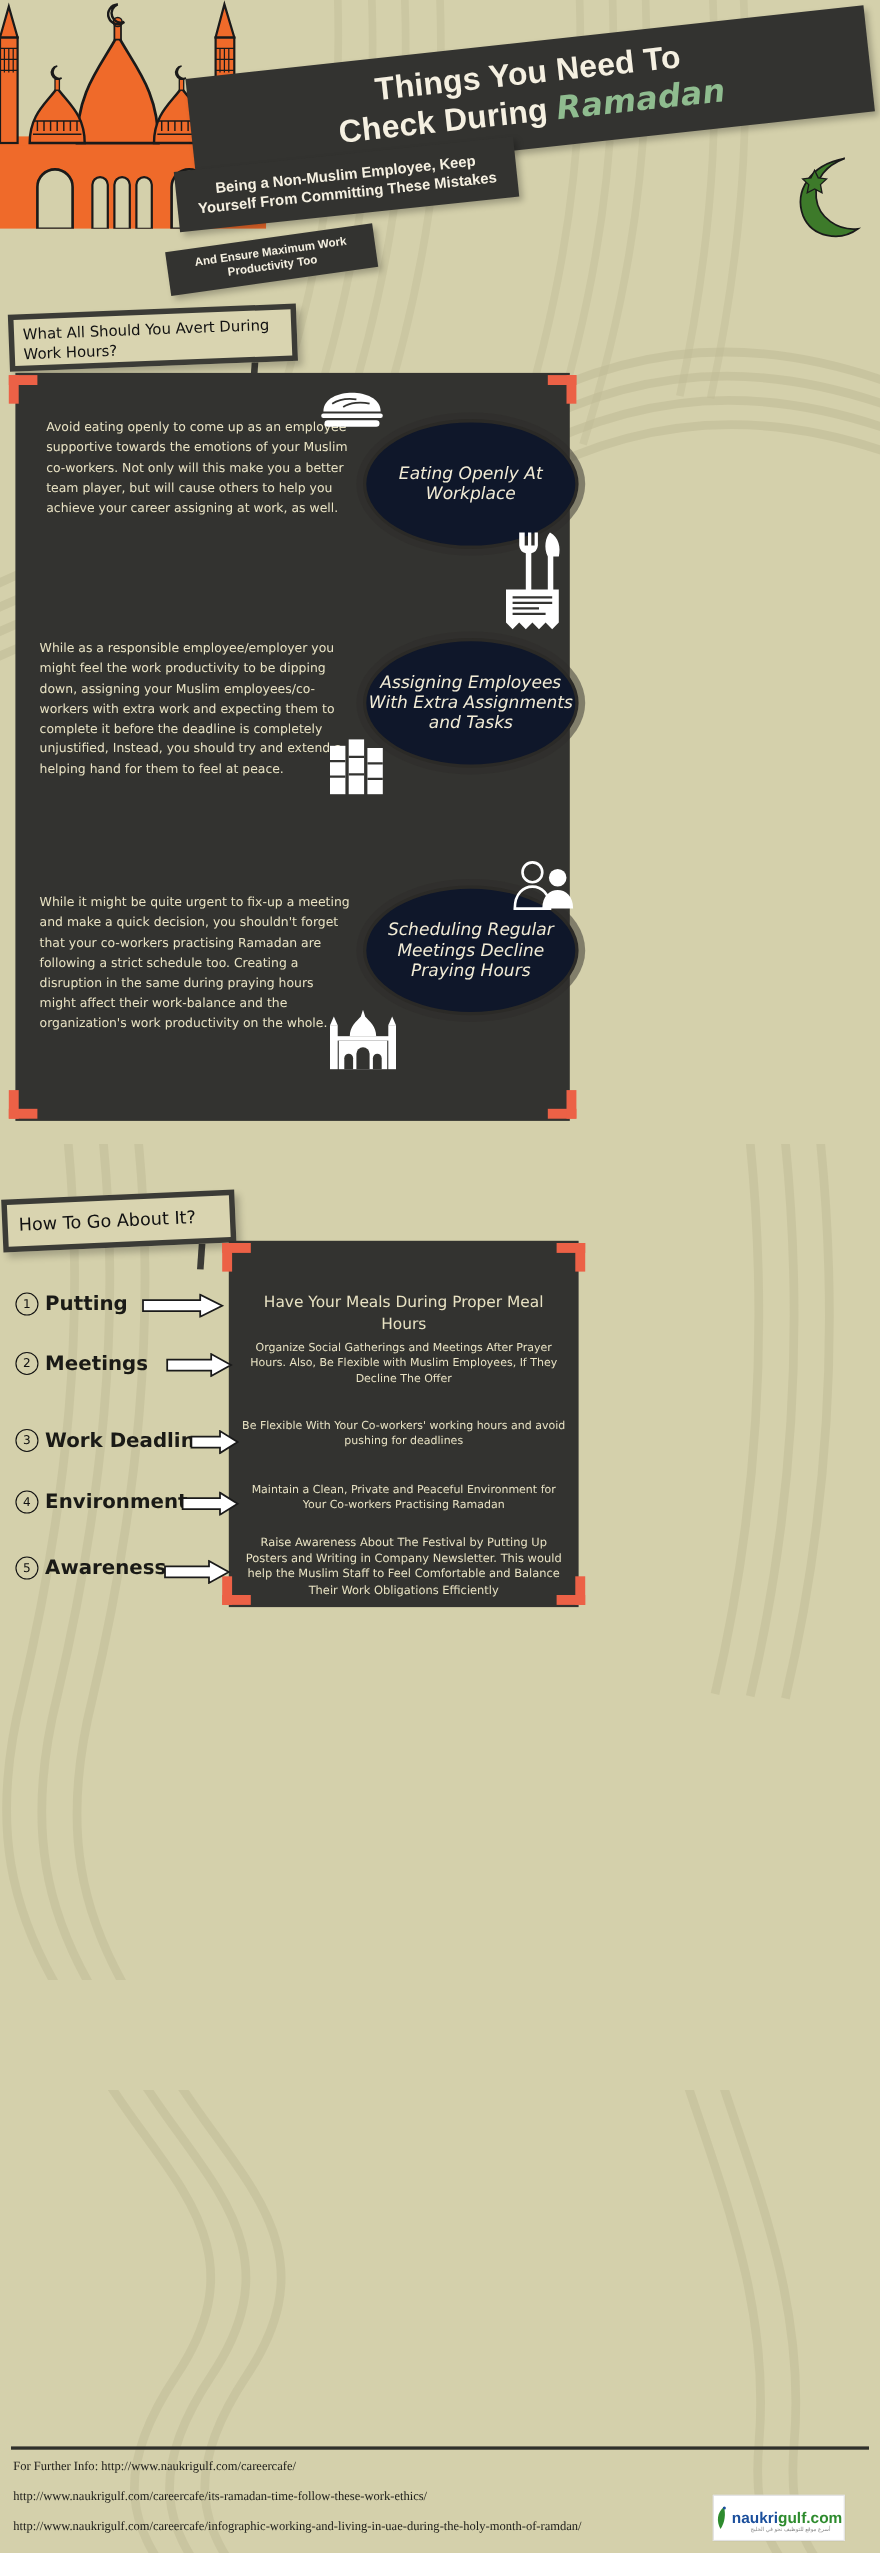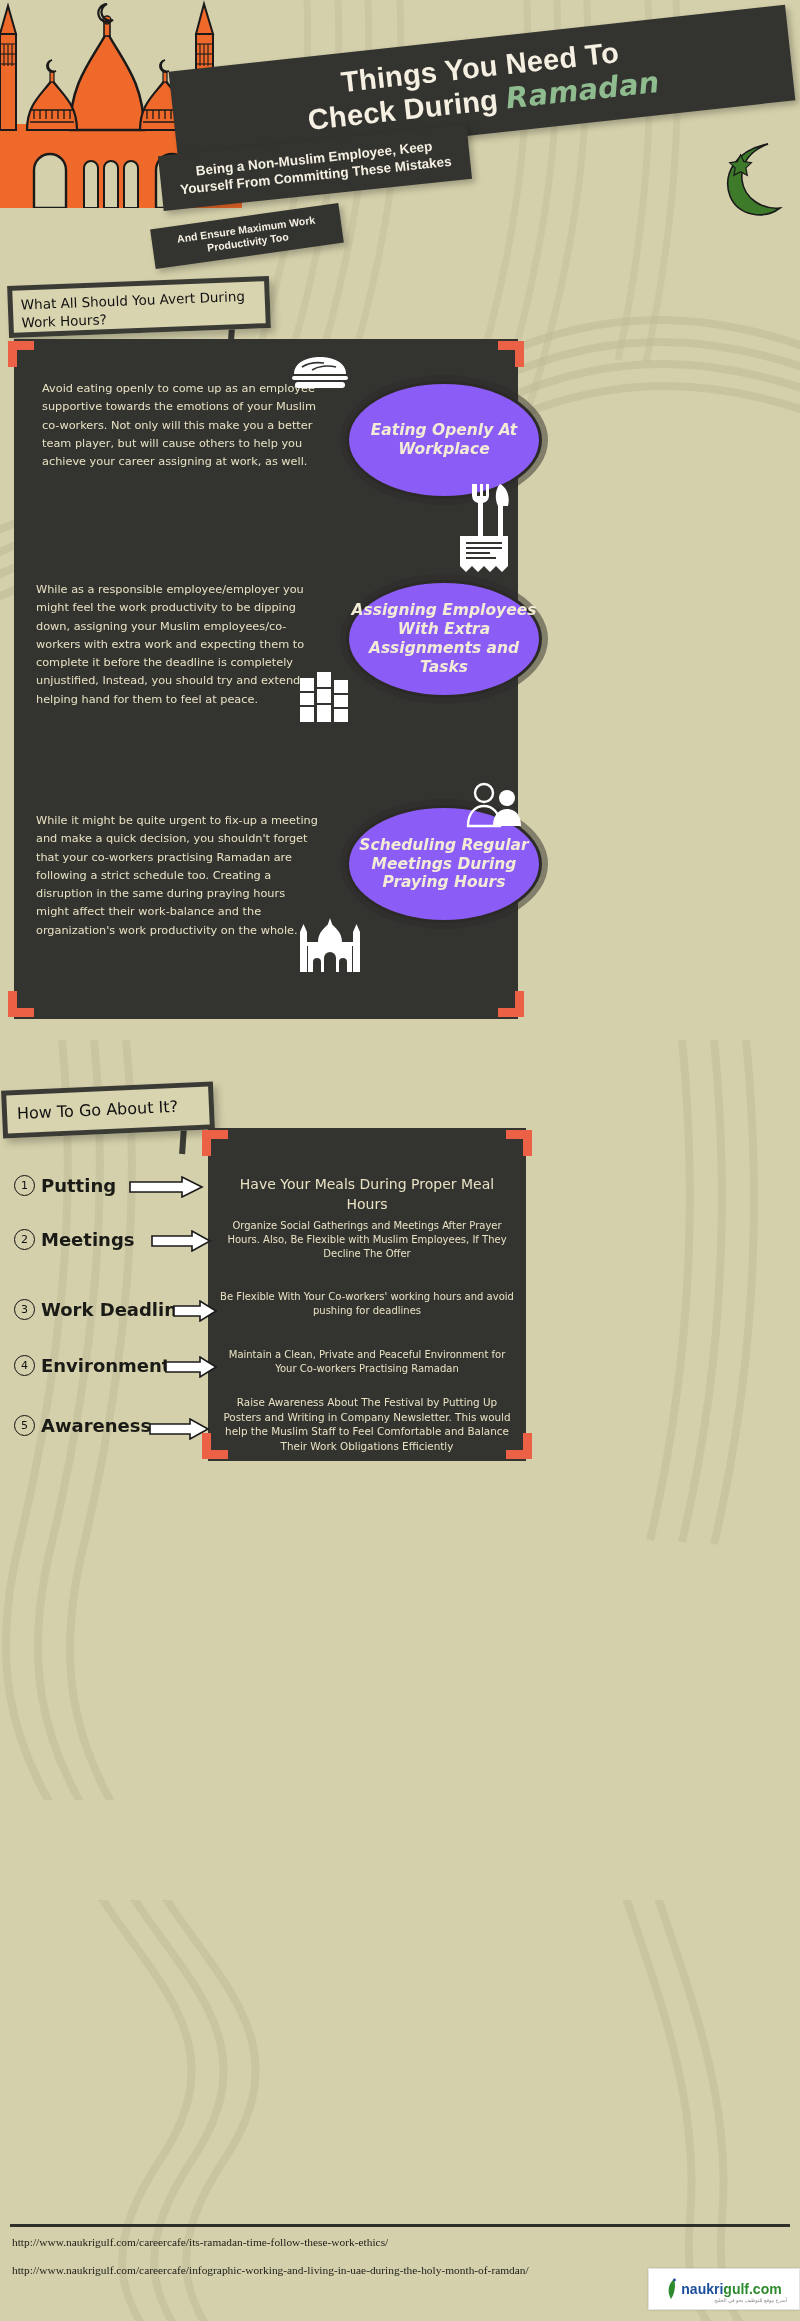--- a/index.html
+++ b/index.html
@@ -86,30 +86,29 @@
     font-family: "DejaVu Sans", sans-serif;
     font-size: 11.3px; line-height: 1.62; width: 278px;
   }
   .p1 { left: 42px; top: 380px; }
   .p2 { left: 36px; top: 581px; width: 285px; }
   .p3 { left: 36px; top: 812px; width: 285px; }
 
   .blob {
     position:absolute; width: 196px; height: 118px;
     border-radius: 50% 50% 50% 50% / 50% 50% 50% 50%;
-    background: #8b5cf6;
+    background: #0f172a;
     border: 3px solid #2b2a27;
     display:flex; align-items:center; justify-content:center;
     text-align:center;
     color:#f2ecd6;
-    font-weight: bold; font-style: italic;
+    font-weight: normal; font-style: italic;
     font-family: "DejaVu Sans", sans-serif;
     font-size: 15.5px; line-height: 1.22;
     box-shadow: 0 0 0 6px rgba(45,44,41,.5);
-    margin-left: 16px;
   }
   .b1 { left: 330px; top: 381px; }
   .b2 { left: 330px; top: 580px; }
   .b3 { left: 330px; top: 805px; }
 
   .icon-abs { position:absolute; color:#ffffff; }
 
   
   .panel2 { position:absolute; left: 208px; top: 1128px; width: 318px; height: 333px; background:#333330; }
   .c2-tl { left: 202px; top: 1130px; border-width: 9px 0 0 9px; }
@@ -138,21 +137,21 @@
   .rhs.small { font-size: 10px; line-height: 1.4; }
 
   
   .footer-rule { position:absolute; left: 10px; top: 2224px; width: 780px; height: 3px; background:#2f2f2a; }
   .footer { position:absolute; left: 12px; top: 2234px; width: 700px;
     font-family: "Liberation Serif", serif; font-size: 11.4px; color:#1b1b18; line-height: 1.45; }
   .footer .ln { margin-bottom: 11px; }
   .footer .ln:last-child { margin-bottom: 0; }
 
   .logo {
-    position:absolute; left: 648px; top: 2268px; width: 152px; height: 42px;
+    position:absolute; left: 648px; top: 2268px; width: 120px; height: 42px;
     background:#fff; border:1px solid #e2e2e2;
     display:flex; align-items:center; justify-content:center; gap:3px;
     box-shadow: 0 0 2px rgba(0,0,0,.15);
   }
   .logo .lt { font-family:"Liberation Sans",sans-serif; font-weight:bold; font-size:14px; color:#1b4f9c; }
   .logo .lt .grn { color:#2e8b2e; }
   .logo .lsub { font-size:5px; color:#8a8a8a; position:absolute; bottom:6px; right:12px; }
   .logo .lleaf { width:12px; height:22px; }
 </style>
 </head>
@@ -333,21 +332,21 @@
       <path d="M2 20 h14"></path>
         <path d="M2 34 h14"></path>
       <path d="M19 16 h14"></path>
         <path d="M19 32 h14"></path>
       <path d="M36 22 h14"></path>
         <path d="M36 36 h14"></path>
     </g>
   </svg>
 
   <div class="para p3">While it might be quite urgent to fix-up a meeting and make a quick decision, you shouldn't forget that your co-workers practising Ramadan are following a strict schedule too. Creating a disruption in the same during praying hours might affect their work-balance and the organization's work productivity on the whole.</div>
-  <div class="blob b3">Scheduling Regular Meetings During Praying Hours</div>
+  <div class="blob b3">Scheduling Regular Meetings Decline Praying Hours</div>
   <svg class="icon-abs" style="left:462px;top:782px;width:62px;height:46px" viewBox="0 0 62 46">
     <circle cx="22" cy="11" r="9" fill="none" stroke="#fff" stroke-width="2.4"></circle>
     <path d="M6 44 C6 30 14 24 22 24 C30 24 38 30 38 44 Z" fill="none" stroke="#fff" stroke-width="2.4"></path>
     <circle cx="45" cy="16" r="8" fill="#fff"></circle>
     <path d="M31 44 C31 32 38 27 45 27 C52 27 59 32 59 44 Z" fill="#fff"></path>
   </svg>
   <svg class="icon-abs" style="left:300px;top:916px;width:60px;height:58px" viewBox="0 0 60 58">
     <path d="M30 2 l2 6 -2 3 -2 -3 Z" fill="#fff"></path>
     <path d="M18 26 C18 16 25 12 30 6 C35 12 42 16 42 26 Z" fill="#fff"></path>
     <rect x="6" y="26" width="48" height="4" fill="#fff"></rect>
@@ -410,20 +409,21 @@
     <span class="num">5</span>
     <span class="lbl">Awareness</span>
   </div>
   <svg class="arrow" style="left:148px;top:1418px;width:62px;height:22px" viewBox="0 0 62 22">
     <path d="M2 6 h40 v-5 l18 10 -18 10 v-5 h-40 Z" fill="#fff" stroke="#1a1a1a" stroke-width="1.6"></path>
   </svg>
   <div class="rhs small" style="top:1395px;font-size:10.4px">Raise Awareness About The Festival by Putting Up Posters and Writing in Company Newsletter. This would help the Muslim Staff to Feel Comfortable and Balance Their Work Obligations Efficiently</div>
 
   <div class="footer-rule"></div>
   <div class="footer">
+    <div class="ln">For Further Info: http://www.naukrigulf.com/careercafe/</div>
     <div class="ln">http://www.naukrigulf.com/careercafe/its-ramadan-time-follow-these-work-ethics/</div>
     <div class="ln">http://www.naukrigulf.com/careercafe/infographic-working-and-living-in-uae-during-the-holy-month-of-ramdan/</div>
   </div>
 
   <div class="logo">
     <svg class="lleaf" viewBox="0 0 12 22">
       <path d="M8 1 C2 6 1 14 5 21 C9 15 10 7 8 1 Z" fill="#2e8b2e"></path>
       <circle cx="8.5" cy="2" r="1.4" fill="#1b4f9c"></circle>
     </svg>
     <span class="lt"><span>naukri</span><span class="grn">gulf.com</span></span>

